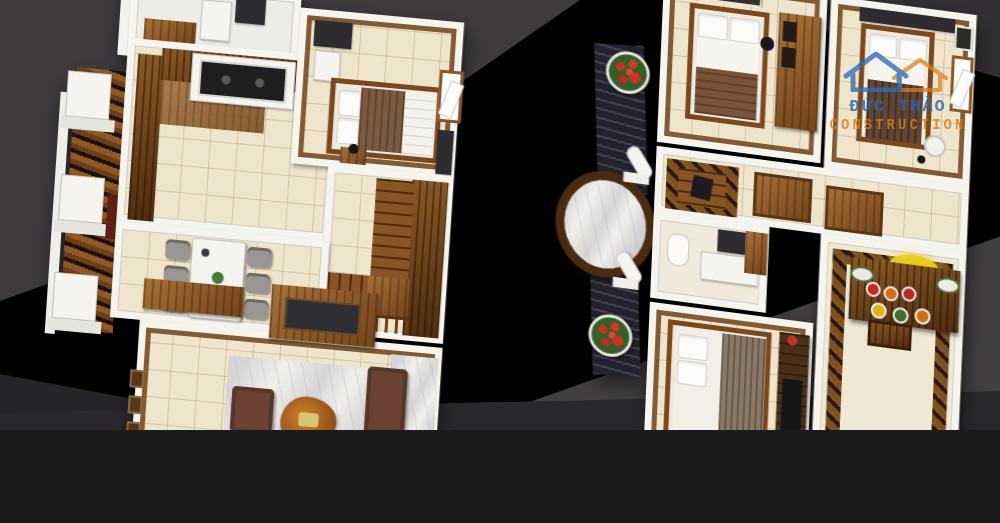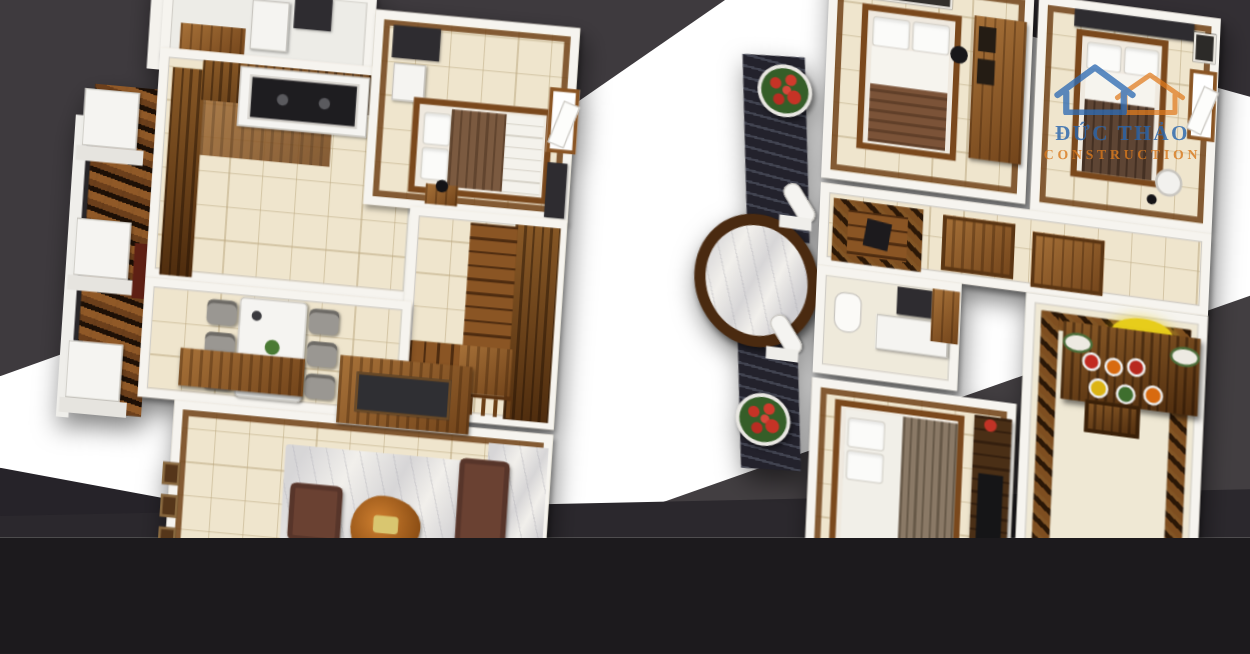--- a/index.html
+++ b/index.html
@@ -1,17 +1,17 @@
 <!DOCTYPE html>
 <html><head>
 <meta charset="utf-8">
 <style>
   html,body{margin:0;padding:0;background:#1c1a1d;}
   .stage{position:relative;width:1000px;height:430px;overflow:hidden;
-         background:#ffffff;font-family:Liberation Serif, serif;}
+         background:#000000;font-family:Liberation Mono, monospace;}
   .abs{position:absolute;}
   
   .facet{position:absolute;inset:0;}
   .facet-tl{background:#3e3a3e;clip-path:polygon(0 0,58% 0,30% 45%,0 70%);}
   .facet-br{background:#423e41;clip-path:polygon(45% 100%,100% 55%,100% 100%);}
   .facet-tr{background:#332f34;clip-path:polygon(72% 0,100% 0,100% 18%);}
   .facet-bot{background:#262329;clip-path:polygon(0 87%,30% 100%,0 100%);}
   .facet-band{background:#2b282d;clip-path:polygon(0 96%,100% 91%,100% 100%,0 100%);}
   
   .tile{background-color:#efe5cd;background-image:
@@ -52,21 +52,21 @@
     radial-gradient(circle at 62% 25%,#d03a2c 0 4px,transparent 5px),
     radial-gradient(circle at 70% 62%,#c63326 0 5px,transparent 6px),
     radial-gradient(circle at 38% 70%,#b92c22 0 4px,transparent 5px),
     radial-gradient(circle at 54% 48%,#d7473a 0 3px,transparent 4px);
     box-shadow:2px 2px 4px rgba(0,0,0,.45);}
   .cooktop{background:#1e1d20;background-image:
     radial-gradient(circle at 30% 50%,#5a5a5e 0 4px,transparent 5px),
     radial-gradient(circle at 70% 50%,#5a5a5e 0 4px,transparent 5px);box-shadow:0 0 0 2px #d8d5cf;}
   .watermark{position:absolute;left:820px;top:46px;width:156px;text-align:center;opacity:.82;pointer-events:none;}
   .wm-title{font-size:17px;font-weight:bold;letter-spacing:2px;color:#2a66ad;text-shadow:0 0 1px rgba(255,255,255,.2);}
-  .wm-sub{font-size:11px;font-weight:bold;letter-spacing:3px;color:#d97a1f;margin-top:1px;}
+  .wm-sub{font-size:14px;font-weight:bold;letter-spacing:3px;color:#d97a1f;margin-top:1px;}
 </style>
 </head>
 <body>
 
 <div class="stage">
   <div class="facet facet-tl"></div>
   <div class="facet facet-br"></div>
   <div class="facet facet-tr"></div>
   <div class="facet facet-bot"></div>
   <div class="facet facet-band"></div>

